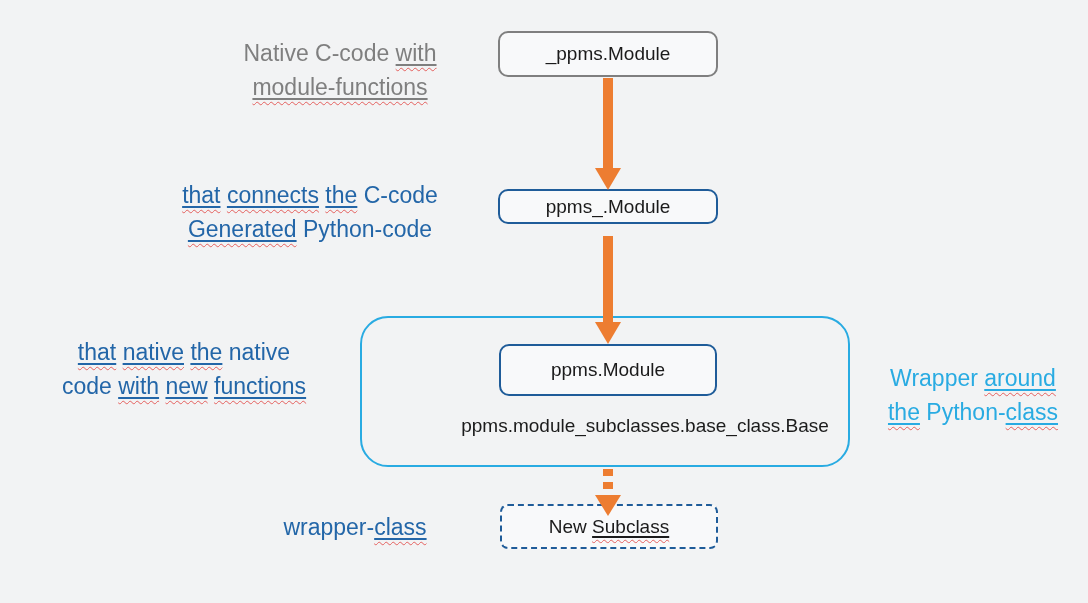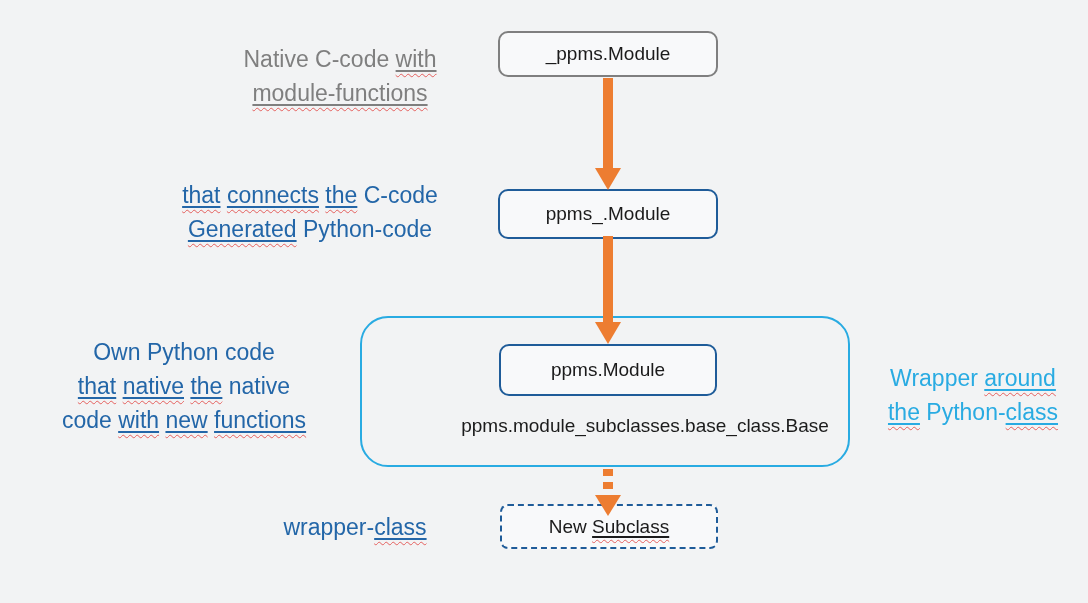--- a/index.html
+++ b/index.html
@@ -56,21 +56,21 @@
     background:var(--node-fill);
     border-radius:10px;
     font-size:19px;
     color:var(--text);
     z-index:4;
   }
   .node.gray-border{border:2px solid var(--gray);}
   .node.blue-border{border:2px solid var(--blue-border);}
   .node.dashed{border:2px dashed var(--blue-border);border-radius:8px;}
   #box-native{left:498px;top:31px;width:220px;height:46px;}
-  #box-generated{left:498px;top:189px;width:220px;height:50px;justify-content:center;}
+  #box-generated{left:498px;top:189px;width:220px;height:35px;justify-content:center;}
   #box-wrapper-module{left:499px;top:344px;width:218px;height:52px;}
   #box-new-subclass{left:500px;top:504px;width:218px;height:45px;}
   
   #container-wrapper{
     position:absolute;
     left:360px;top:316px;width:490px;height:151px;
     border:2.5px solid var(--cyan);
     border-radius:28px;
     z-index:2;
   }
@@ -94,21 +94,21 @@
     border-right:13px solid transparent;
     border-top:22px solid var(--orange);
   }
   #arrow1-shaft{left:603px;top:78px;height:91px;}
   #arrow1-head{left:595px;top:168px;}
   #arrow2-shaft{left:603px;top:236px;height:87px;}
   #arrow2-head{left:595px;top:322px;}
   #arrow3-shaft{left:603px;top:469px;height:25px;}
   #arrow3-head{left:595px;top:495px;border-top-width:21px;}
   
-  #label-native{left:185px;top:42px;width:310px;}
+  #label-native{left:185px;top:36px;width:310px;}
   #label-generated{left:150px;top:178px;width:320px;}
   #label-own{left:8px;top:335px;width:352px;}
   #label-wrapper{left:858px;top:361px;width:230px;}
   #label-subclass{left:238px;top:510px;width:234px;}
 </style>
 </head>
 <body>
 
 <div class="stage">
 
@@ -116,21 +116,20 @@
       <div>Native C-code <span class="fw"><span>with</span></span></div>
       <div><span class="fw"><span>module-functions</span></span></div>
     </div>
 
   <div class="lbl blue" id="label-generated">
       <div><span class="fw"><span>that</span></span> <span class="fw"><span>connects</span></span> <span class="fw"><span>the</span></span> C-code</div>
       <div><span class="fw"><span>Generated</span></span> Python-code</div>
     </div>
 
   <div class="lbl blue" id="label-own">
-      <div>Own Python code</div>
       <div><span class="fw"><span>that</span></span> <span class="fw"><span>native</span></span> <span class="fw"><span>the</span></span> native</div>
       <div>code <span class="fw"><span>with</span></span> <span class="fw"><span>new</span></span> <span class="fw"><span>functions</span></span></div>
     </div>
 
   <div class="lbl cyan" id="label-wrapper">
       <div>Wrapper <span class="fw"><span>around</span></span></div>
       <div><span class="fw"><span>the</span></span> Python-<span class="fw"><span>class</span></span></div>
     </div>
 
   <div class="lbl blue" id="label-subclass">

